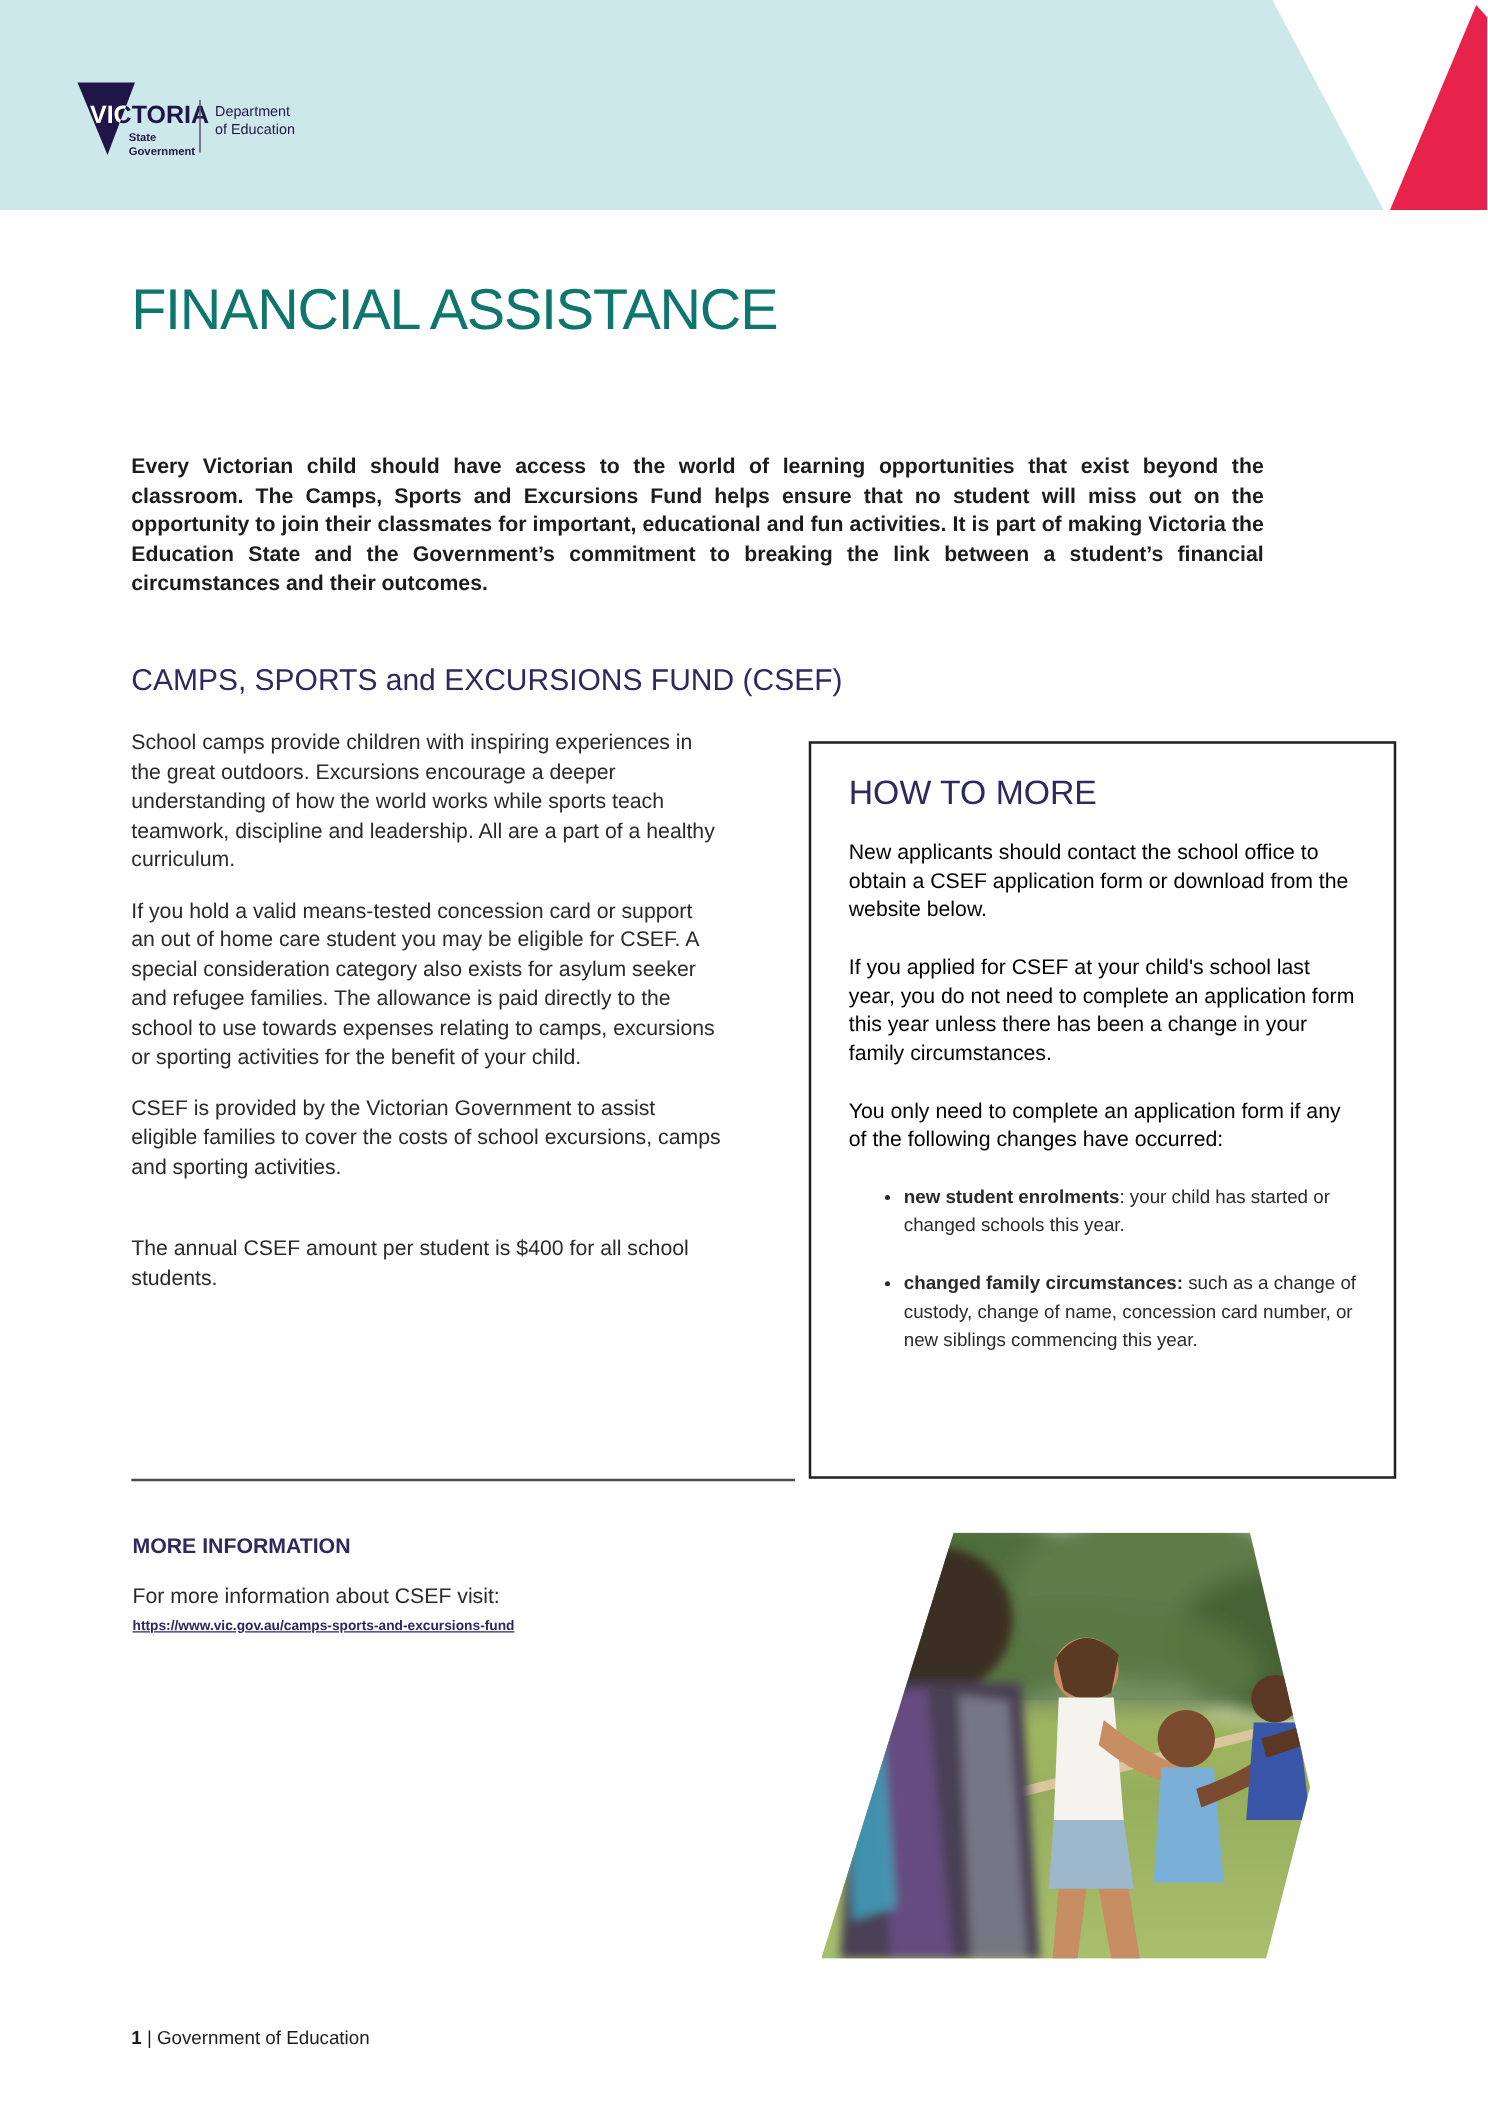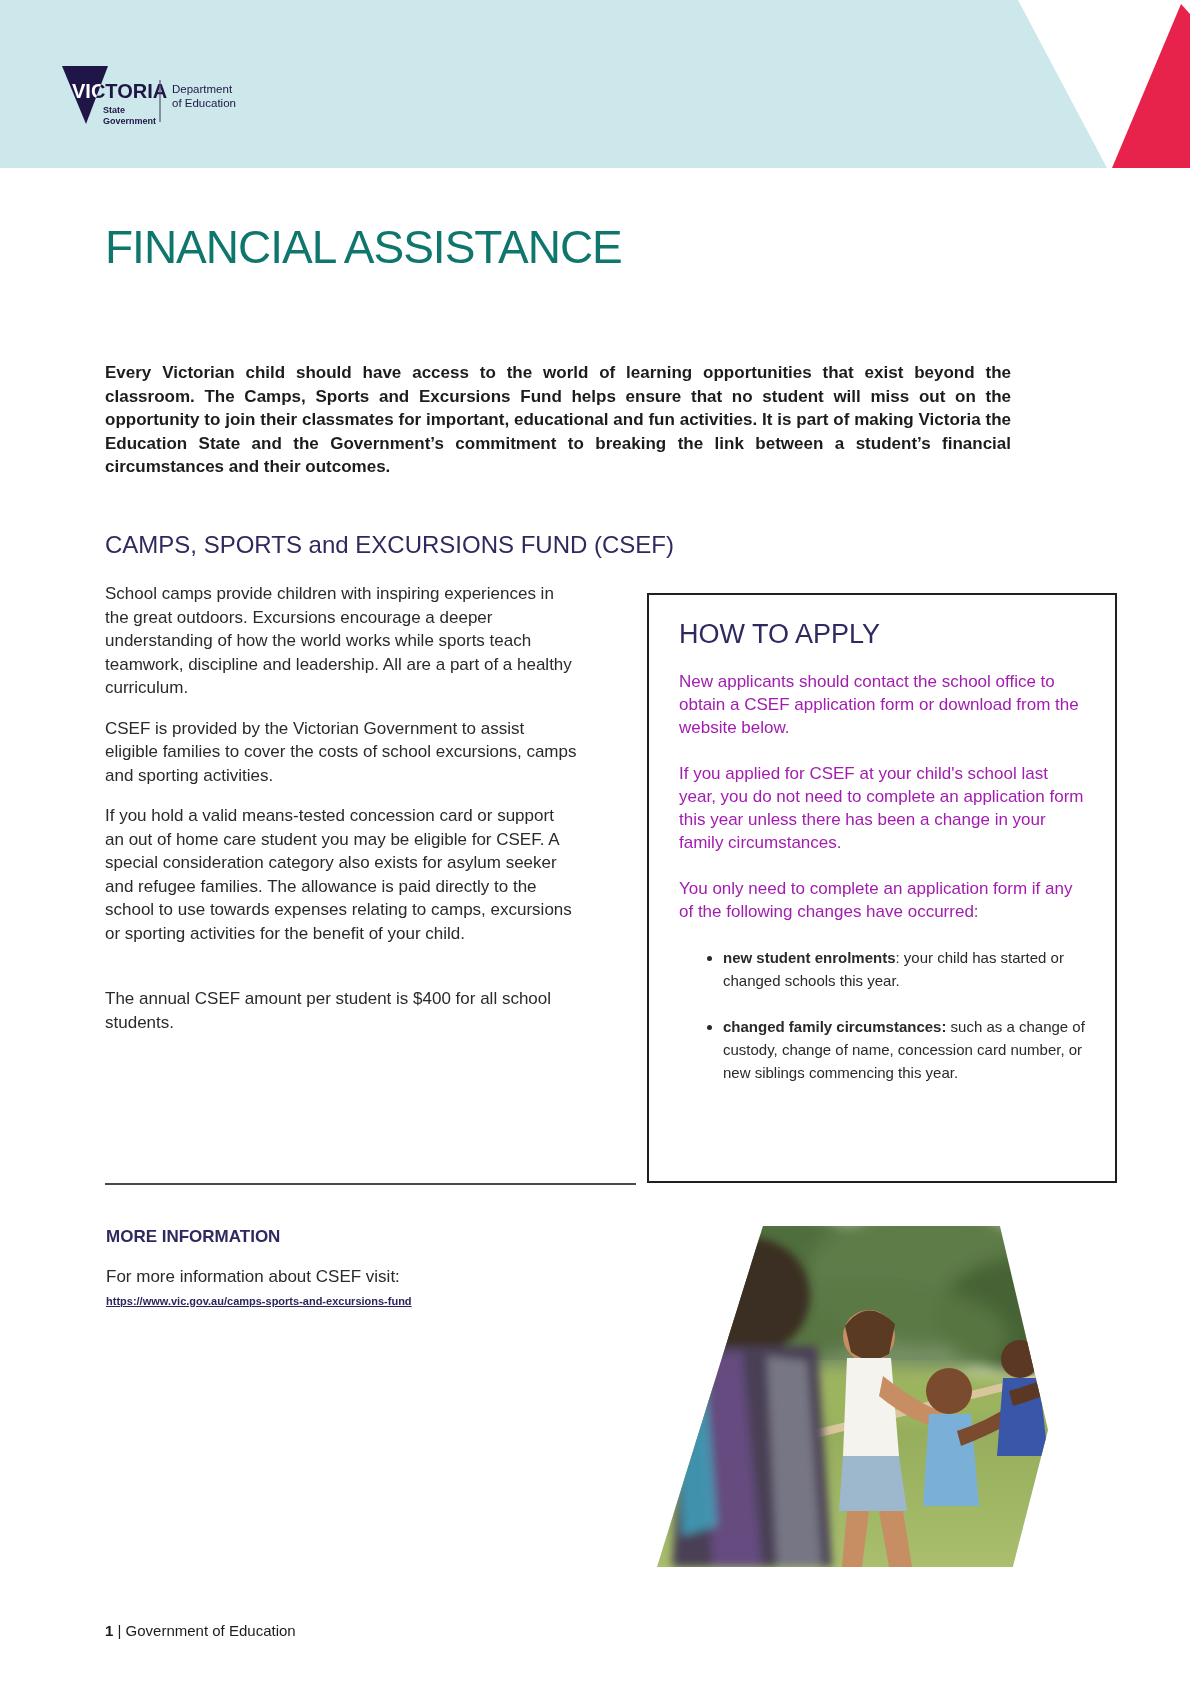--- a/index.html
+++ b/index.html
@@ -28,21 +28,21 @@
            line-height:23.5px;color:#2a2a2a;}
   .leftcol p{margin:0 0 17px 0;}
   .leftcol p.gap-top{margin-top:42px;}
 
   .rule{position:absolute;left:105px;top:1183px;width:531px;height:2px;background:#4a4a4a;}
 
   
   .apply-box{position:absolute;left:647px;top:593px;width:470px;height:590px;
              border:2px solid #231f20;box-sizing:border-box;padding:24px 28px 0 30px;}
   .apply-box .h3{font-size:27px;color:#2e295e;font-weight:400;margin:0 0 20px 0;}
-  .apply-box p{font-size:17px;line-height:23px;color:#a21caf;margin:0 0 23px 0;}
+  .apply-box p{font-size:17px;line-height:23px;color:#000000;margin:0 0 23px 0;}
   .apply-box ul{margin:0 0 0 0;padding:0 0 0 44px;}
   .apply-box li{font-size:15px;line-height:23px;color:#2a2a2a;margin:0 0 23px 0;}
   .b{font-weight:700;}
 
   
   .more{position:absolute;left:106px;top:1227px;width:520px;}
   .more .h4{font-size:17px;font-weight:700;color:#2e295e;margin:0 0 20px 0;}
   .more .intro-line{font-size:17px;color:#2a2a2a;margin:0 0 4px 0;}
   .more a{font-size:11px;font-weight:700;color:#2b265f;text-decoration:underline;text-align:center;}
 
@@ -87,27 +87,27 @@
   </div>
 
   <div class="h1">FINANCIAL ASSISTANCE</div>
 
   <div class="intro">Every Victorian child should have access to the world of learning opportunities that exist beyond the classroom. The Camps, Sports and Excursions Fund helps ensure that no student will miss out on the opportunity to join their classmates for important, educational and fun activities. It is part of making Victoria the Education State and the Government’s commitment to breaking the link between a student’s financial circumstances and their outcomes.</div>
 
   <div class="h2 csef">CAMPS, SPORTS and EXCURSIONS FUND (CSEF)</div>
 
   <div class="leftcol">
     <p>School camps provide children with inspiring experiences in the great outdoors. Excursions encourage a deeper understanding of how the world works while sports teach teamwork, discipline and leadership. All are a part of a healthy curriculum.</p>
+    <p>If you hold a valid means-tested concession card or support an out of home care student you may be eligible for CSEF. A special consideration category also exists for asylum seeker and refugee families. The allowance is paid directly to the school to use towards expenses relating to camps, excursions or sporting activities for the benefit of your child.</p>
     <p>CSEF is provided by the Victorian Government to assist eligible families to cover the costs of school excursions, camps and sporting activities.</p>
-    <p>If you hold a valid means-tested concession card or support an out of home care student you may be eligible for CSEF. A special consideration category also exists for asylum seeker and refugee families. The allowance is paid directly to the school to use towards expenses relating to camps, excursions or sporting activities for the benefit of your child.</p>
     <p class="gap-top">The annual CSEF amount per student is $400 for all school students.</p>
   </div>
 
   <div class="apply-box">
-    <div class="h3">HOW TO APPLY</div>
+    <div class="h3">HOW TO MORE</div>
     <p>New applicants should contact the school office to obtain a CSEF application form or download from the website below.</p>
     <p>If you applied for CSEF at your child's school last year, you do not need to complete an application form this year unless there has been a change in your family circumstances.</p>
     <p>You only need to complete an application form if any of the following changes have occurred:</p>
     <ul>
       <li><span class="b">new student enrolments</span><span>: your child has started or changed schools this year.</span></li>
       <li><span class="b">changed family circumstances:</span><span> such as a change of custody, change of name, concession card number, or new siblings commencing this year.</span></li>
     </ul>
   </div>
 
   <div class="rule"></div>

